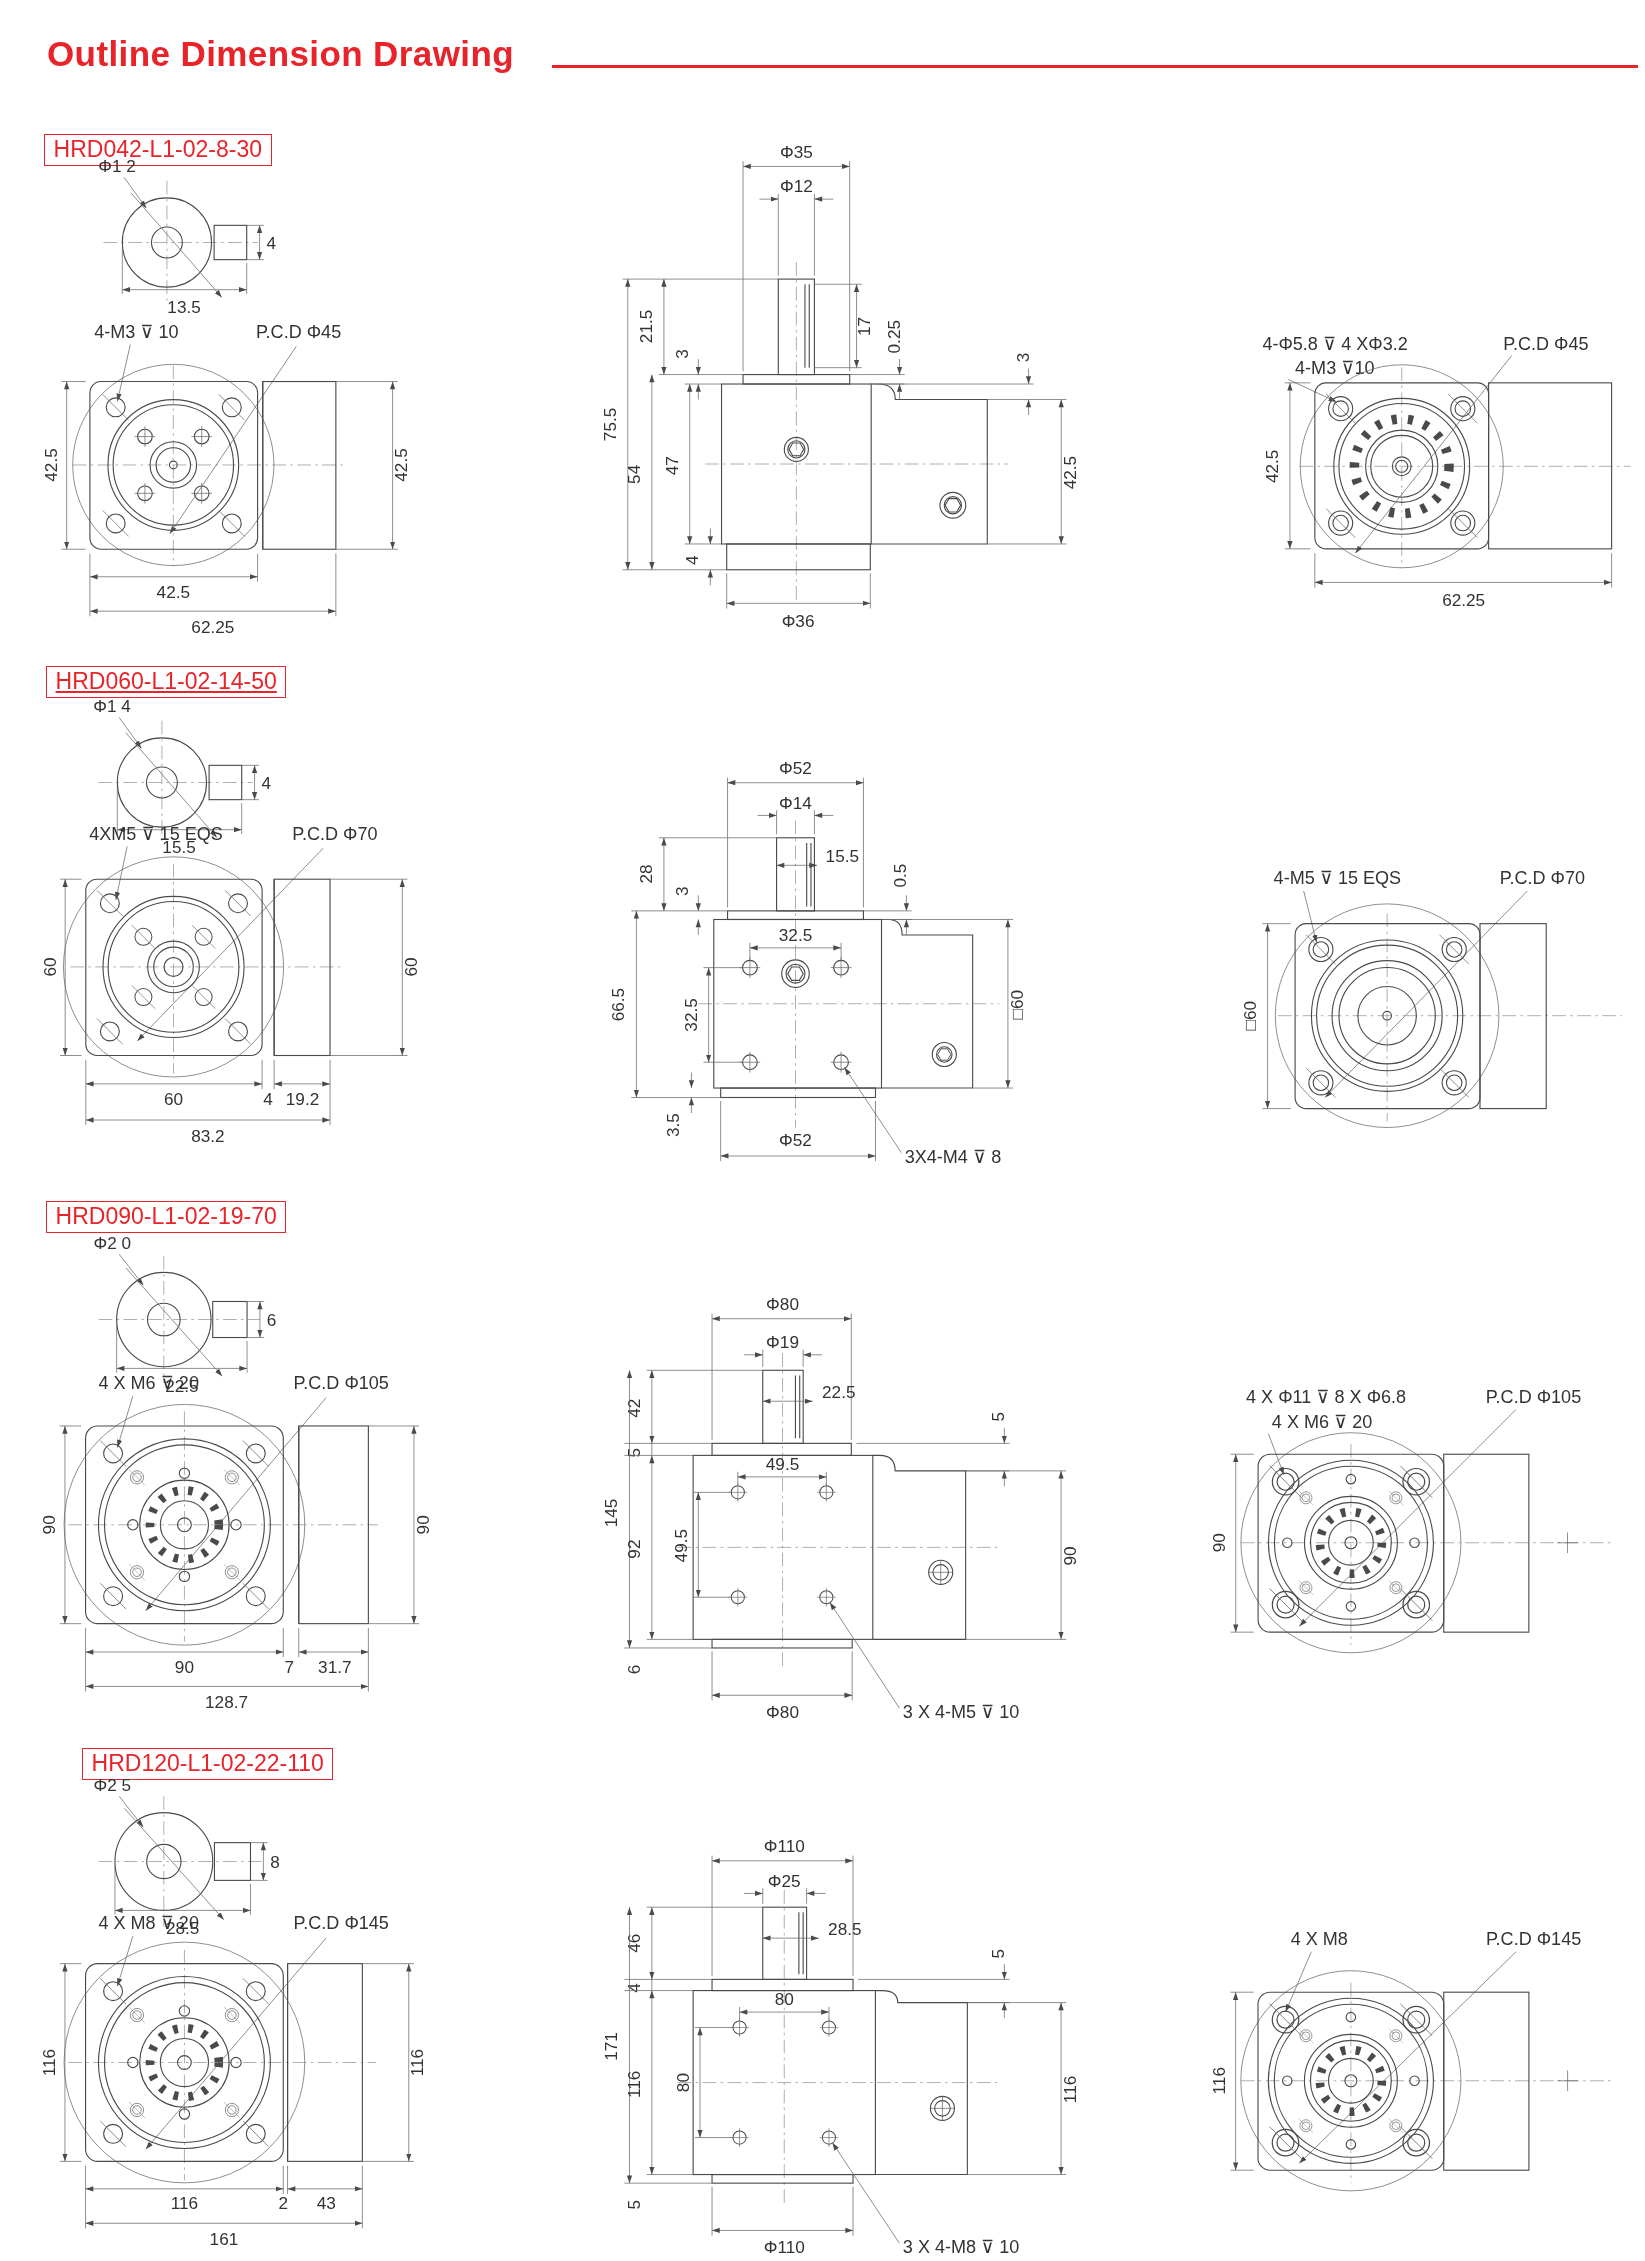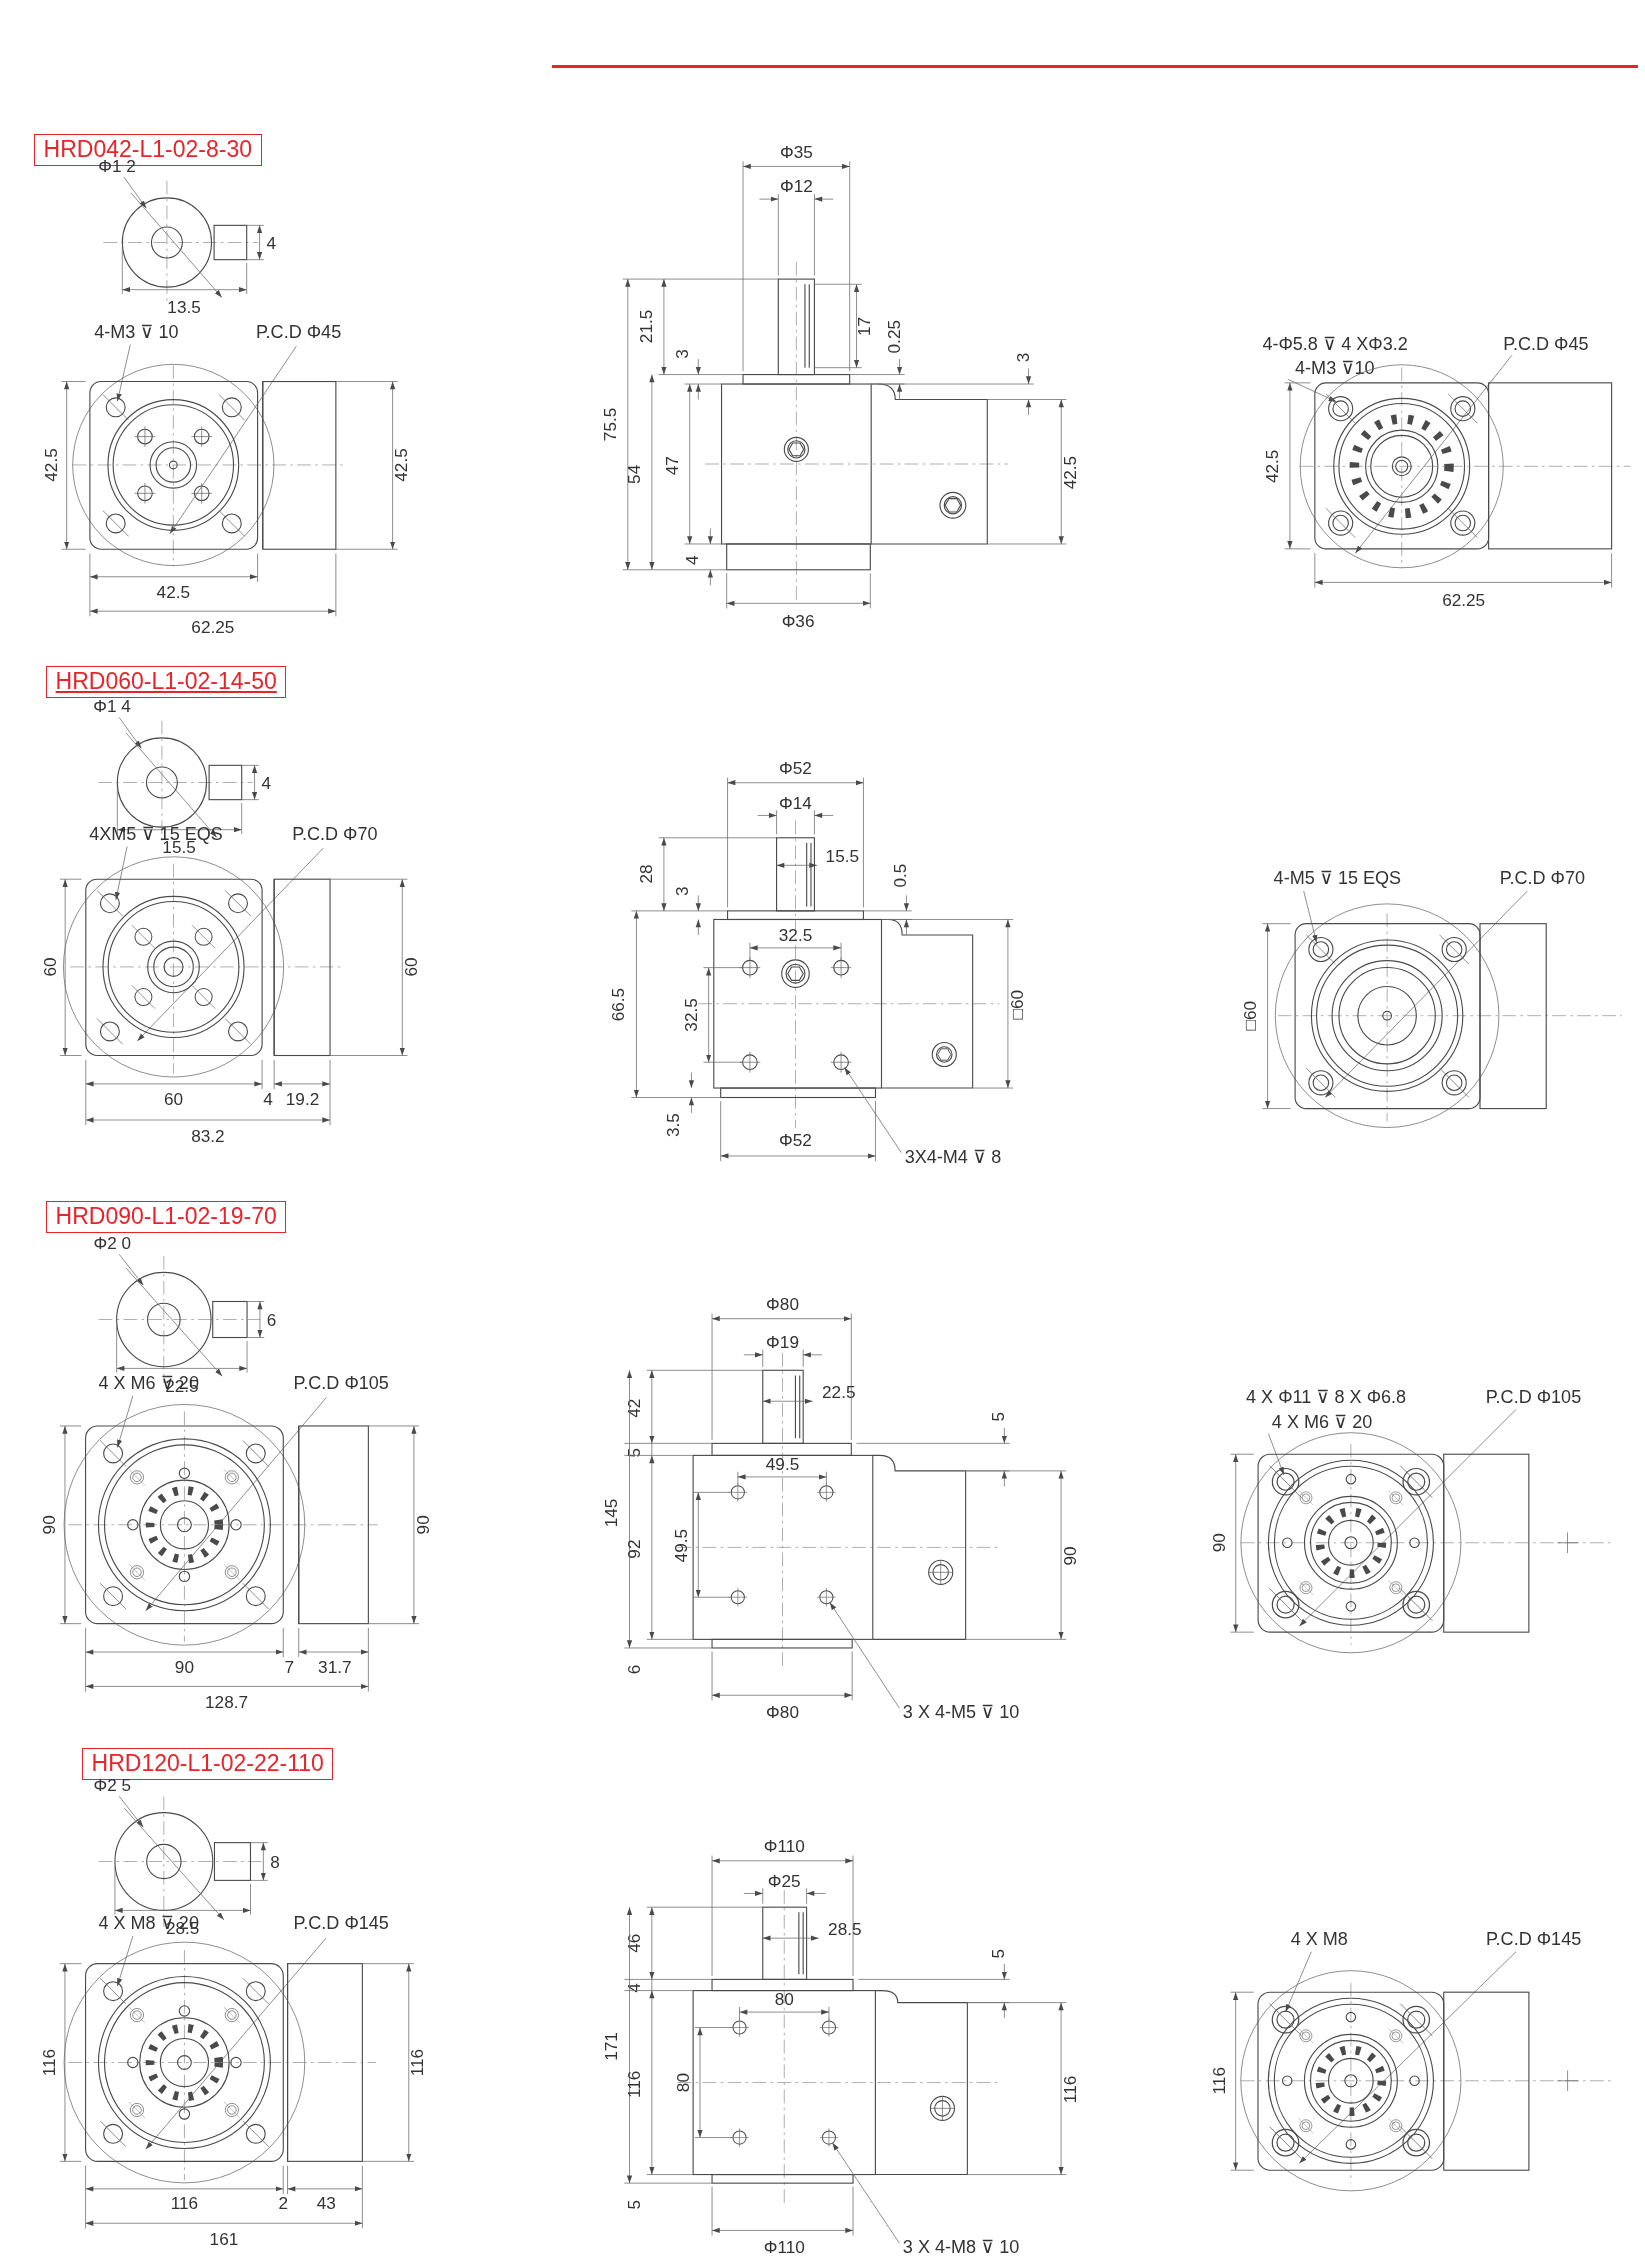--- a/index.html
+++ b/index.html
@@ -44,23 +44,24 @@
           <circle r="8.5" class="s"></circle>
           <line x1="-12" y1="0" x2="12" y2="0" class="t"></line>
           <line x1="0" y1="-12" x2="0" y2="12" class="t"></line>
         </g>
       <g id="hx">
           <polygon points="9,0 4.5,7.8 -4.5,7.8 -9,0 -4.5,-7.8 4.5,-7.8" class="s"></polygon>
         </g>
     </defs>
   </svg>
 
+  <div class="abs pg-title" style="left:47px;top:34px;">Outline Dimension Drawing</div>
   <div class="rule" style="left:552px;top:65px;width:1086px;"></div>
 
-  <div class="model" style="left:34px;top:134px;">HRD042-L1-02-8-30</div>
+  <div class="model" style="left:44px;top:134px;">HRD042-L1-02-8-30</div>
 
   <svg class="abs" style="left:74px;top:155px;" width="215" height="163" viewBox="0 0 250 190">
     <text x="28" y="20" class="dt">Φ1 2</text>
     <line x1="58" y1="26" x2="84" y2="62" class="x" marker-end="url(#ae)"></line>
     <line x1="34" y1="102" x2="214" y2="102" class="cl"></line>
     <line x1="108" y1="30" x2="108" y2="174" class="cl"></line>
     <g>
       <circle cx="108" cy="102" r="52" class="s"></circle>
       <circle cx="108" cy="102" r="18" class="s"></circle>
       <rect x="163" y="82" width="38" height="40" class="s"></rect>

